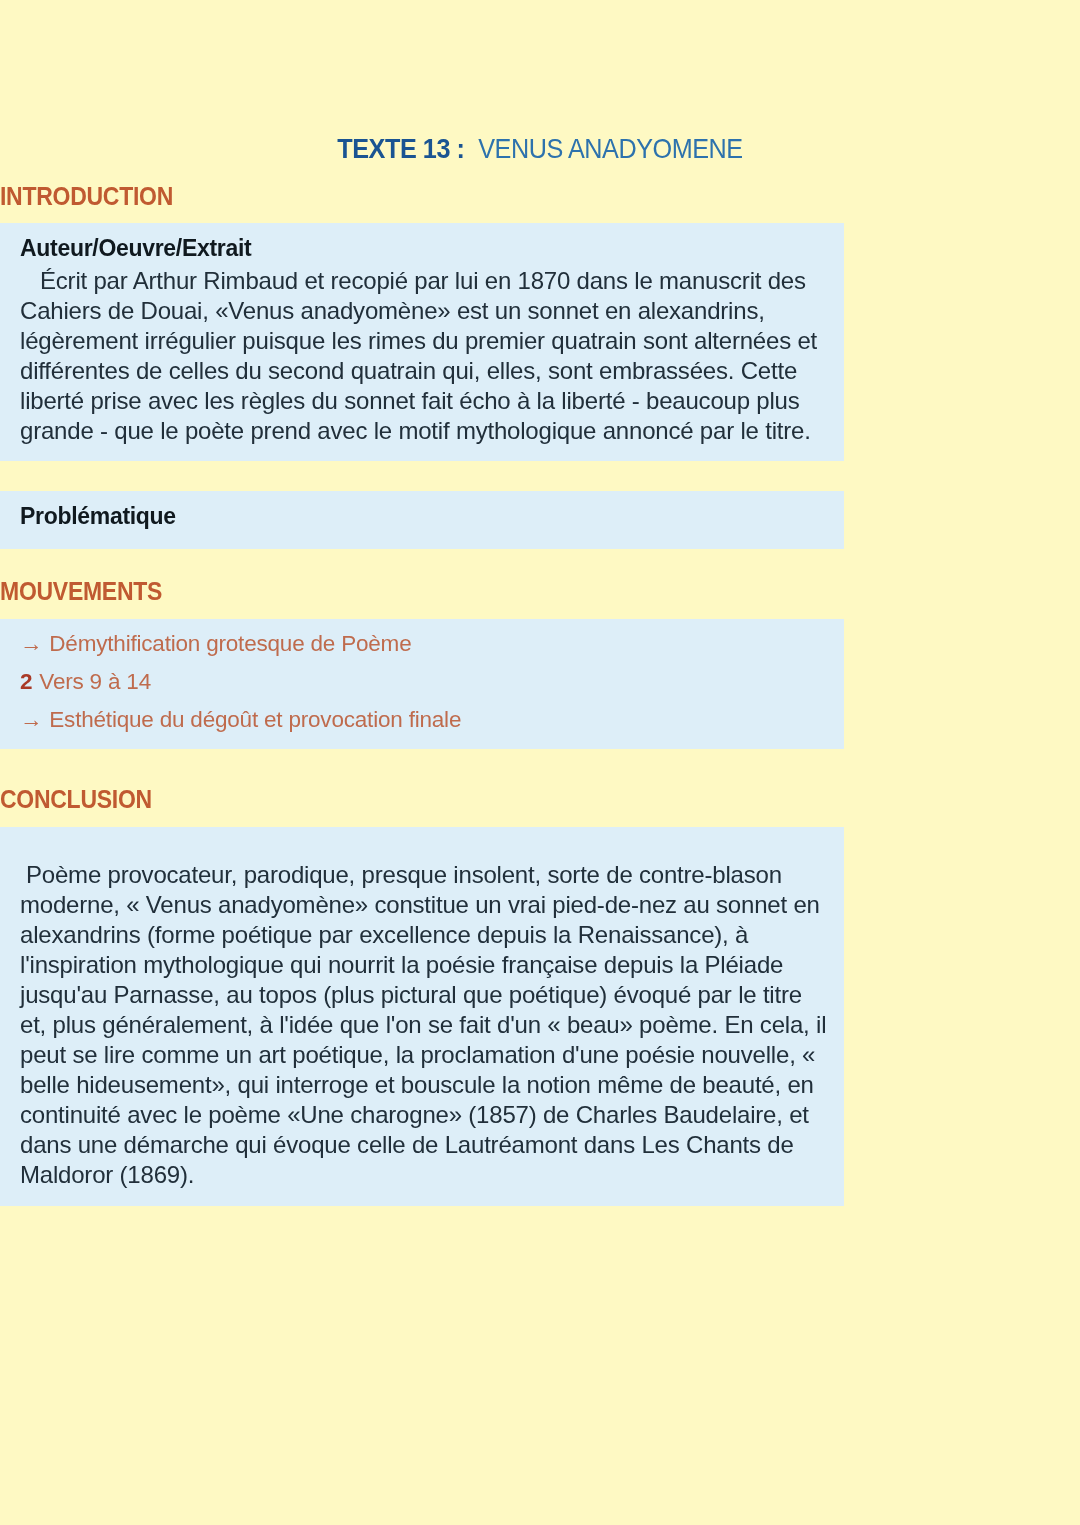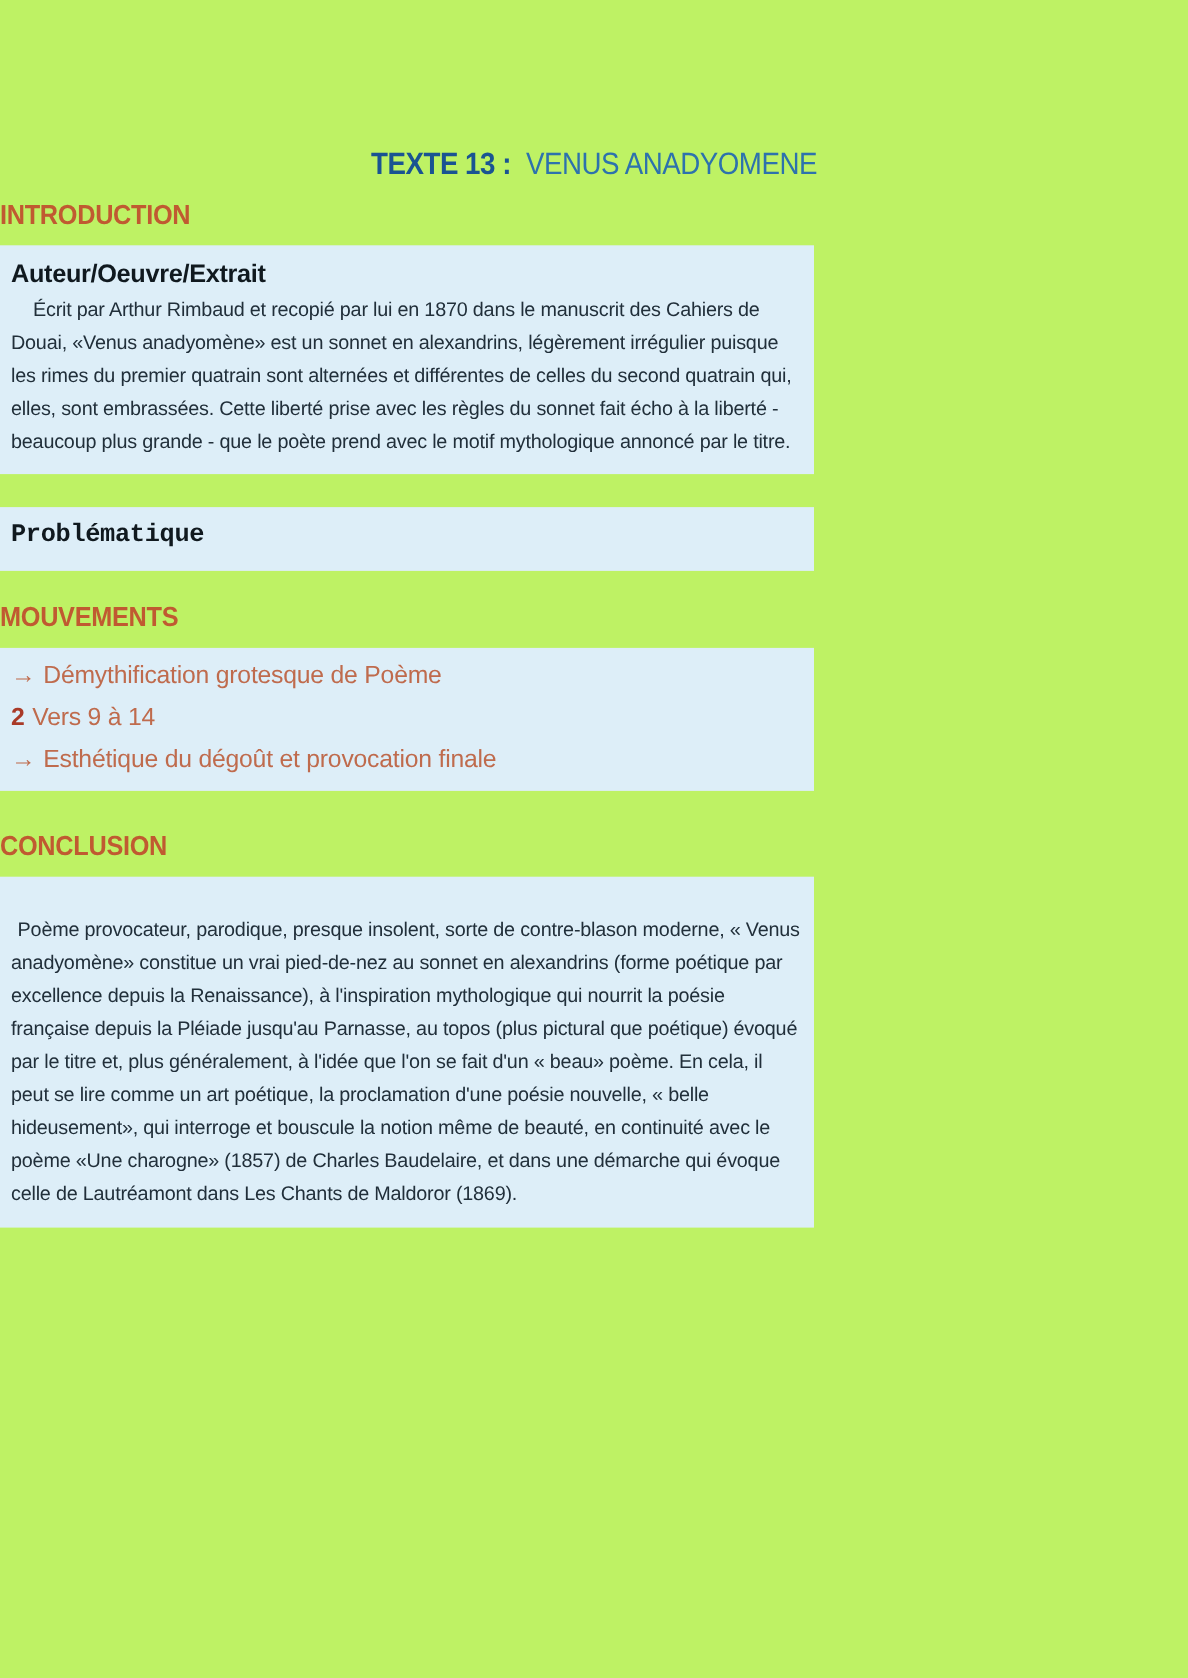--- a/index.html
+++ b/index.html
@@ -10,21 +10,21 @@
   body {
     width: 1080px;
     height: 1525px;
     font-family: "Liberation Sans", "DejaVu Sans", sans-serif;
     -webkit-font-smoothing: antialiased;
   }
   .page {
     position: relative;
     width: 1080px;
     height: 1525px;
-    background: #bef264;
+    background: #fef9c3;
     overflow: hidden;
   }
   .content {
     width: 820px;
   }
   
   .doc-title {
     margin: 0;
     padding-top: 134px;
     text-align: center;
@@ -55,40 +55,40 @@
     transform: scaleX(0.92);
     transform-origin: 0 50%;
     white-space: nowrap;
   }
   .heading-introduction { margin-top: 19px; }
   .heading-mouvements  { margin-top: 29px; }
   .heading-conclusion  { margin-top: 37px; }
   
   .box {
     background: #ddeef8;
-    width: 740px;
+    width: 844px;
     box-sizing: border-box;
-    padding: 9px 10px 15px 10px;
+    padding: 9px 10px 15px 20px;
   }
   .author-box       { margin-top: 14px; }
-  .problematique-box{ margin-top: 30px; font-family: Liberation Mono, monospace; }
+  .problematique-box{ margin-top: 30px; }
   .mouvements-box   { margin-top: 15px; padding-top: 6px; padding-bottom: 10px; }
   .conclusion-box   { margin-top: 15px; padding-top: 33px; padding-bottom: 16px; }
   
   .box-heading {
     margin: 2px 0 4px 0;
     font-size: 23px;
     line-height: 28px;
     font-weight: bold;
     color: #10191f;
     letter-spacing: -0.3px;
   }
   .body-text {
     margin: 0;
-    font-size: 18px;
+    font-size: 24px;
     line-height: 30px;
     color: #212f3a;
     letter-spacing: -0.2px;
   }
   .first-indent { text-indent: 20px; }
   .small-indent { text-indent: 6px; }
   .green-text {
     margin: 6px 0 0 0;
     font-size: 22.5px;
     line-height: 40px;

